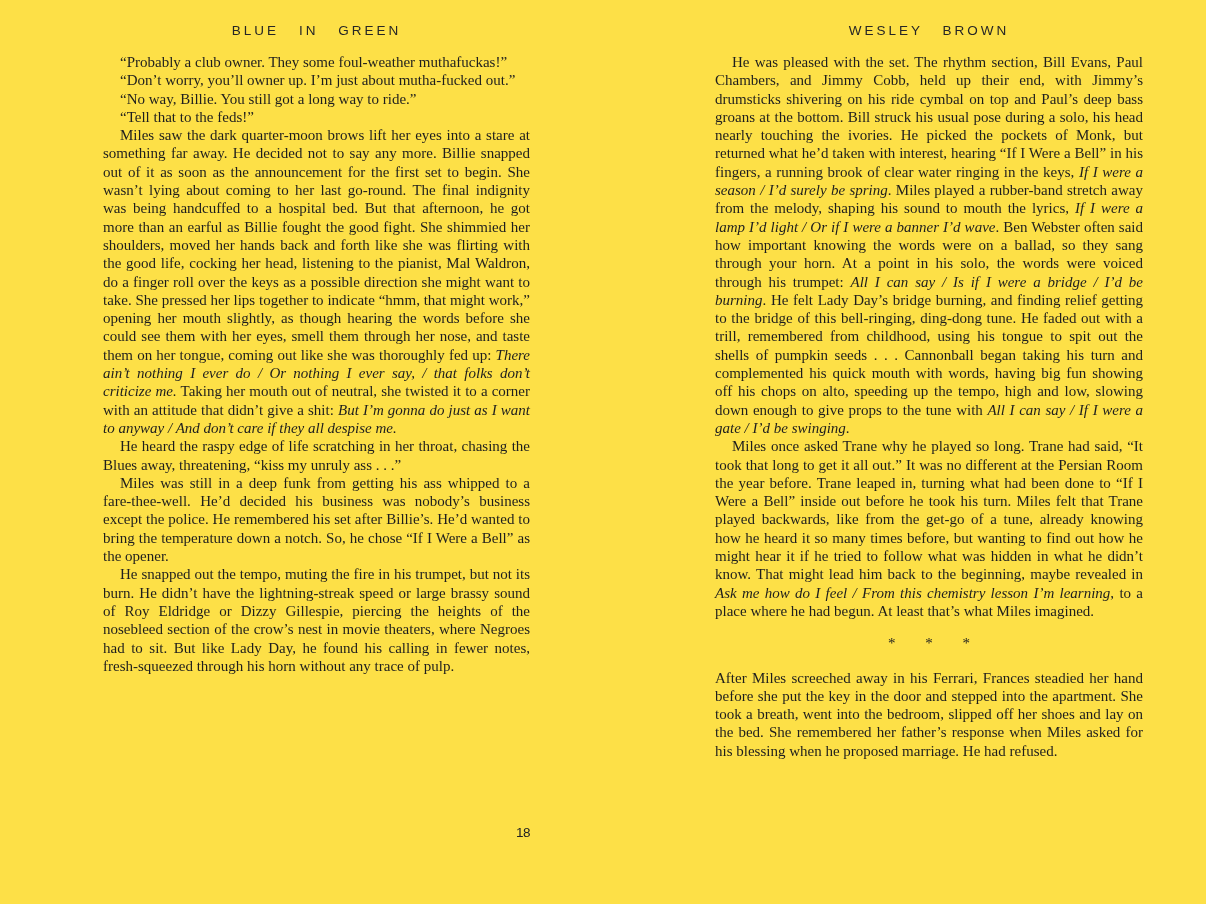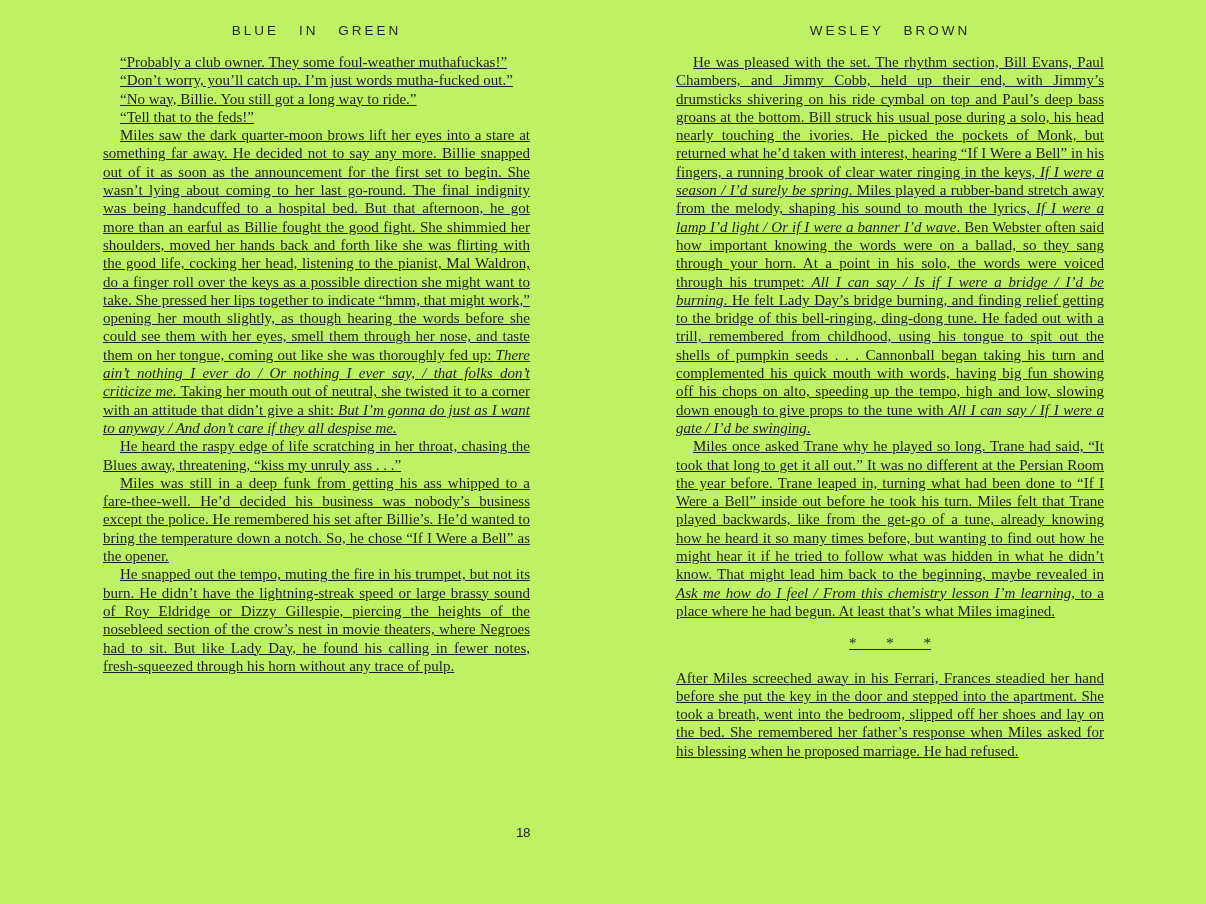--- a/index.html
+++ b/index.html
@@ -11,29 +11,29 @@
     width: 1206px;
     height: 904px;
     font-family: "Liberation Serif", serif;
     color: #1e1e1e;
     overflow: hidden;
   }
   .spread {
     position: relative;
     width: 1206px;
     height: 904px;
-    background: #bef264;
+    background: #fde047;
   }
   .page {
     position: absolute;
     top: 0;
     height: 904px;
   }
   .page-left  { left: 103px; width: 427px; }
-  .page-right { left: 676px; width: 428px; }
+  .page-right { left: 715px; width: 428px; }
 
   .running-head {
     margin-top: 23px;
     text-align: center;
     font-family: "Liberation Sans", sans-serif;
     font-size: 13.5px;
     font-weight: 400;
     letter-spacing: 3px;
     word-spacing: 13px;
     color: #262626;
@@ -42,21 +42,20 @@
   .page-body {
     margin-top: 15px;
     font-size: 15px;
     line-height: 18.3px;
     text-align: justify;
   }
   .para {
     margin: 0;
     padding: 0;
     text-align: justify;
-    text-decoration: underline;
   }
   .para.indent { text-indent: 17px; }
   .para i { font-style: italic; }
 
   .section-break {
     text-align: center;
     text-indent: 0;
     margin: 14px 0 16px 0;
     word-spacing: 26px;
     letter-spacing: 0;
@@ -77,21 +76,21 @@
 </style>
 </head>
 <body>
 
 <div class="spread">
 
   <div class="page page-left">
     <div class="running-head">BLUE IN GREEN</div>
     <div class="page-body">
         <p class="para indent"><span>“Probably a club owner. They some foul-weather muthafuckas!”</span></p>
-        <p class="para indent"><span>“Don’t worry, you’ll catch up. I’m just words mutha-fucked out.”</span></p>
+        <p class="para indent"><span>“Don’t worry, you’ll owner up. I’m just about mutha-fucked out.”</span></p>
         <p class="para indent"><span>“No way, Billie. You still got a long way to ride.”</span></p>
         <p class="para indent"><span>“Tell that to the feds!”</span></p>
         <p class="para indent"><span>Miles saw the dark quarter-moon brows lift her eyes into a stare at something far away. He decided not to say any more. Billie snapped out of it as soon as the announcement for the first set to begin. She wasn’t lying about coming to her last go-round. The final indignity was being handcuffed to a hospital bed. But that afternoon, he got more than an earful as Billie fought the good fight. She shimmied her shoulders, moved her hands back and forth like she was flirting with the good life, cocking her head, listening to the pianist, Mal Waldron, do a finger roll over the keys as a possible direction she might want to take. She pressed her lips together to indicate “hmm, that might work,” opening her mouth slightly, as though hearing the words before she could see them with her eyes, smell them through her nose, and taste them on her tongue, coming out like she was thoroughly fed up: </span><i>There ain’t nothing I ever do / Or nothing I ever say, / that folks don’t criticize me.</i><span> Taking her mouth out of neutral, she twisted it to a corner with an attitude that didn’t give a shit: </span><i>But I’m gonna do just as I want to anyway / And don’t care if they all despise me.</i></p>
         <p class="para indent"><span>He heard the raspy edge of life scratching in her throat, chasing the Blues away, threatening, “kiss my unruly ass . . .”</span></p>
         <p class="para indent"><span>Miles was still in a deep funk from getting his ass whipped to a fare-thee-well. He’d decided his business was nobody’s business except the police. He remembered his set after Billie’s. He’d wanted to bring the temperature down a notch. So, he chose “If I Were a Bell” as the opener.</span></p>
         <p class="para indent"><span>He snapped out the tempo, muting the fire in his trumpet, but not its burn. He didn’t have the lightning-streak speed or large brassy sound of Roy Eldridge or Dizzy Gillespie, piercing the heights of the nosebleed section of the crow’s nest in movie theaters, where Negroes had to sit. But like Lady Day, he found his calling in fewer notes, fresh-squeezed through his horn without any trace of pulp.</span></p>
       </div>
     <div class="folio">18</div>
   </div>
 

